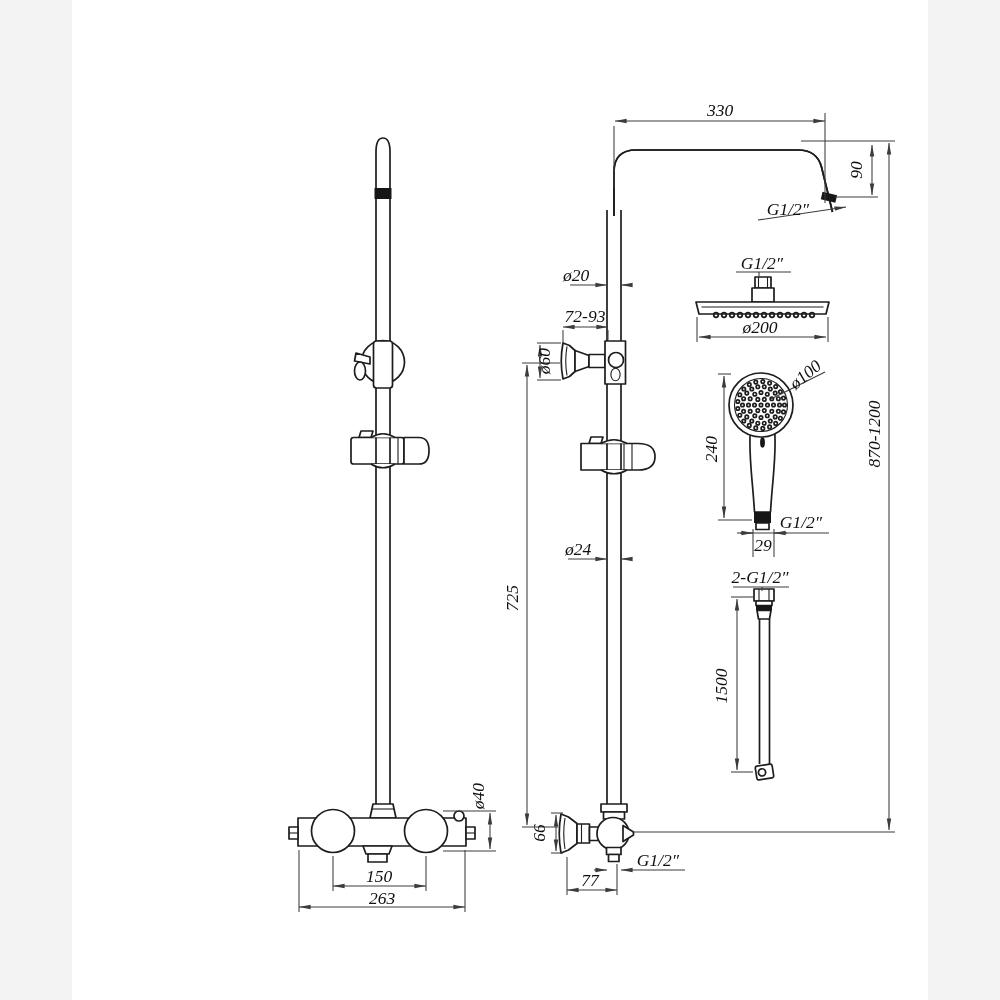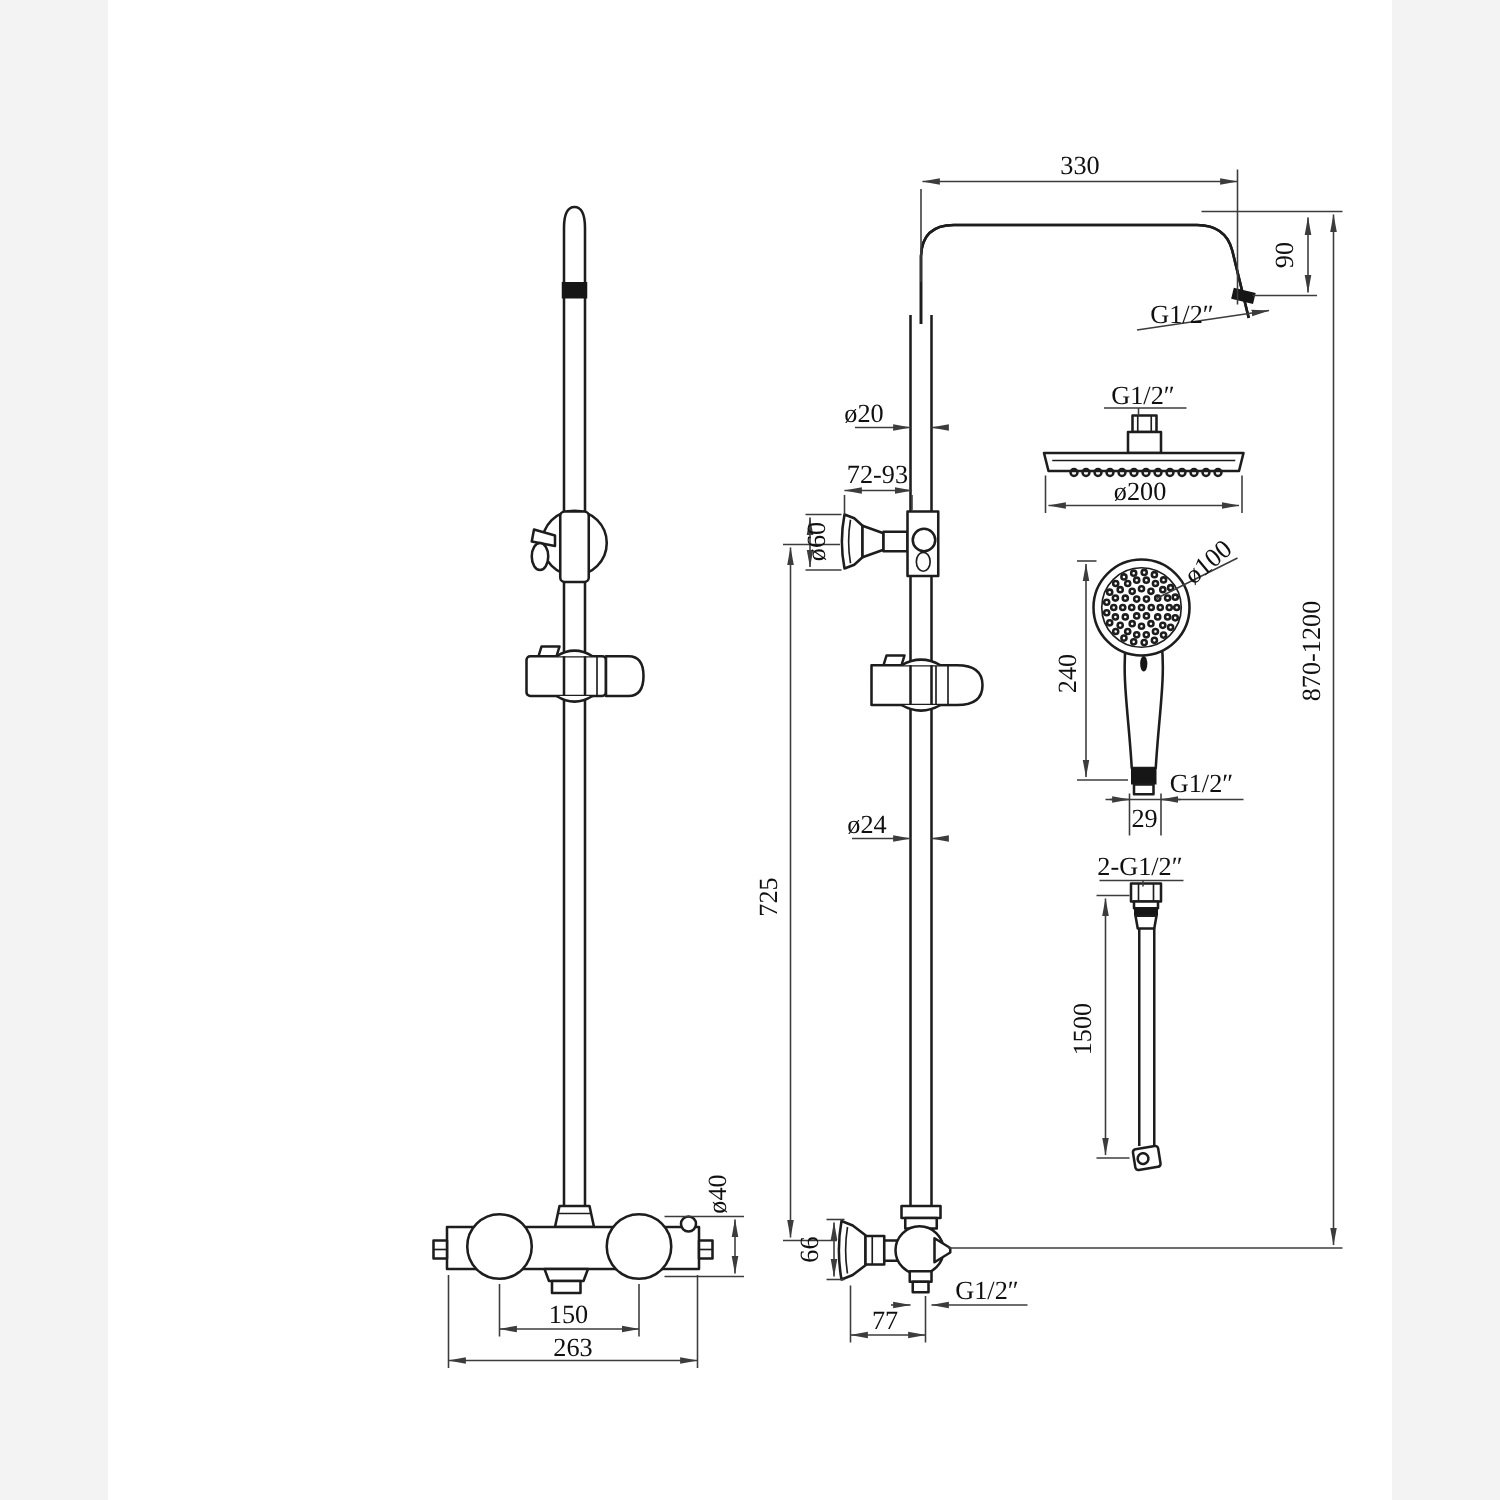--- a/index.html
+++ b/index.html
@@ -1,16 +1,16 @@
 <!DOCTYPE html>
 <html><head>
 <meta charset="utf-8">
 <style>
   html,body{margin:0;padding:0;background:#f3f3f3;}
-  .page{width:856px;height:1000px;background:#ffffff;position:relative;margin:0 auto;overflow:hidden;}
+  .page{width:856px;height:1000px;background:#ffffff;position:relative;margin:0 auto;overflow:hidden;font-style:italic;}
   svg{display:block;}
   .obj *{vector-effect:non-scaling-stroke;}
   .obj path,.obj rect,.obj circle,.obj ellipse,.obj polygon,.obj line{fill:none;stroke:#1d1d1d;stroke-width:1.7;stroke-linejoin:round;}
   .obj .fw{fill:#ffffff;}
   .obj .fd{fill:#161616;stroke:none;}
   .obj .thin{stroke-width:1.1;}
   .dim path,.dim line{fill:none;stroke:#3c3c3c;stroke-width:1.05;}
   .txt text{font-family:"Liberation Serif","DejaVu Serif",serif;font-size:17.5px;fill:#101010;text-anchor:middle;}
 </style>
 </head>

